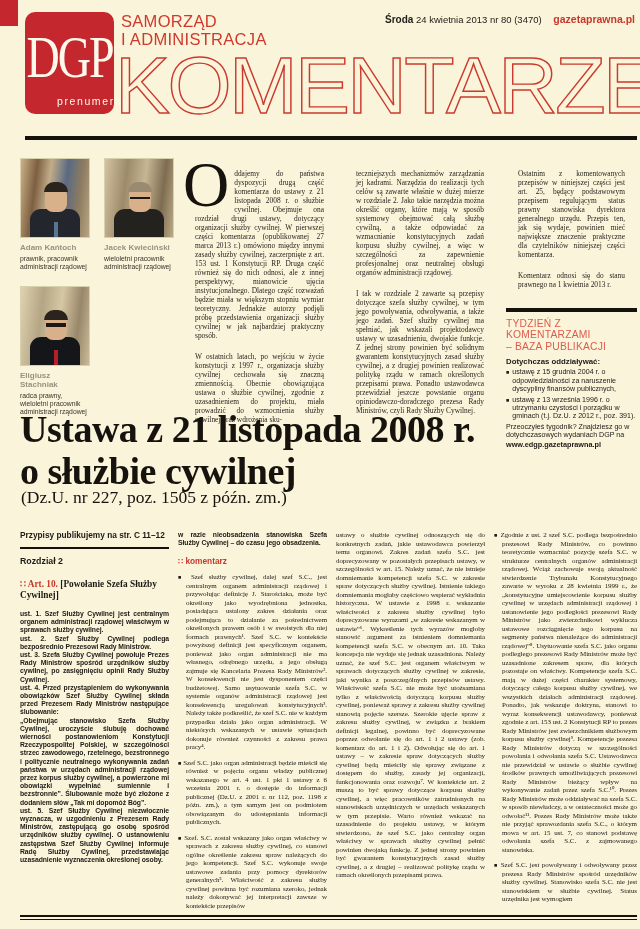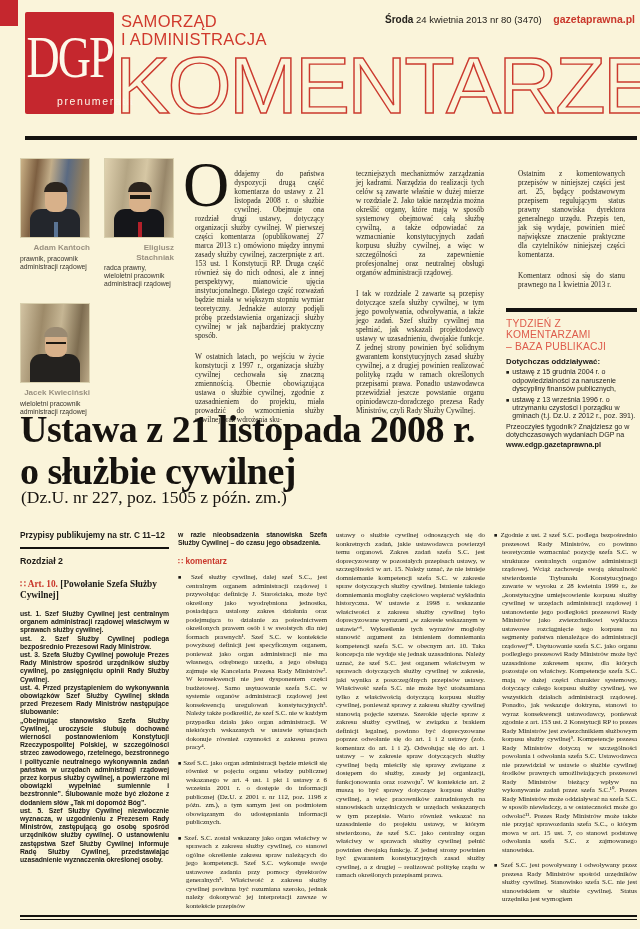--- a/index.html
+++ b/index.html
@@ -1,20 +1,20 @@
 <!DOCTYPE html>
 <html><head>
 <meta charset="utf-8">
 <style>
   html,body{margin:0;padding:0;background:#e8e4d4;}
   .page{position:relative;width:640px;height:929px;background:#faf4da;overflow:hidden;
         color:#1c1a17;font-family:"Liberation Sans",sans-serif;}
   
   .corner-chip{position:absolute;left:0;top:0;width:18px;height:26px;background:#c5272e;}
-  .logo-box{position:absolute;left:25px;top:12px;width:89px;height:102px;background:#c5272e;border-radius:2px;}
+  .logo-box{position:absolute;left:25px;top:12px;width:89px;height:102px;background:#c5272e;border-radius:10px;}
   .logo-main{position:absolute;top:16px;left:0;right:0;text-align:center;color:#fdf8ea;
              font-family:"Liberation Serif",serif;font-size:46px;line-height:46px;letter-spacing:-2px;
              transform:scaleY(1.28);transform-origin:center top;}
   .logo-sub{position:absolute;bottom:7px;left:0;right:0;text-align:center;color:#fdf8ea;
             font-size:10.5px;letter-spacing:1.6px;padding-left:32px;}
   .kicker{position:absolute;left:121px;top:13px;color:#d0392d;font-size:16.5px;line-height:17.5px;letter-spacing:.3px;}
   .big-title{position:absolute;left:115px;top:48px;font-size:80px;line-height:76px;letter-spacing:-2.5px;
              color:transparent;-webkit-text-stroke:1.4px #cb3a2f;text-stroke:1.4px #cb3a2f;
              transform:scaleX(1.03);transform-origin:left top;white-space:nowrap;}
   .dateline{position:absolute;right:5px;top:13px;font-size:9.5px;color:#24211c;}
@@ -32,21 +32,21 @@
   .ph-suit{position:absolute;bottom:-6px;left:9px;right:9px;height:34px;background:#23262c;border-radius:11px 11px 0 0;}
   .p2 .ph-suit{background:#2b2623;} .p3 .ph-suit{background:#24221f;} .p4 .ph-suit{background:#15161a;}
   .ph-head{position:absolute;bottom:25px;left:24px;width:22px;height:26px;background:#d8b18a;border-radius:9px 9px 8px 8px;}
   .ph-hair{position:absolute;bottom:45px;left:23px;width:24px;height:10px;background:#2b241e;border-radius:10px 10px 0 0;}
   .p2 .ph-hair{background:#8a6a4a;height:7px;bottom:48px;}
   .p3 .ph-hair{background:#9a8a72;}
   .ph-glasses{position:absolute;bottom:38px;left:25px;width:20px;height:2.5px;background:#1c1812;}
   .p4 .ph-glasses{height:4px;}
   .ph-tie{position:absolute;bottom:0;left:33px;width:4px;height:15px;background:#b3202a;}
   .p1 .ph-tie{background:#5a7494;}
-  .author-name{font-weight:700;font-size:8px;line-height:9.5px;color:#9a9180;margin-top:5px;text-align:right;}
+  .author-name{font-weight:700;font-size:8px;line-height:9.5px;color:#9a9180;margin-top:5px;}
   .author-role{font-size:6.8px;line-height:8px;color:#37332c;margin-top:2px;}
   
   .icol{position:absolute;top:157px;font-family:"Liberation Serif",serif;font-size:7.4px;line-height:9px;
         text-align:justify;color:#221f1b;}
   .icol p{margin:12px;}
   #icol1{left:183px;width:153px;} #icol2{left:344px;width:152px;} #icol3{left:506px;width:131px;}
   .dropcap{float:left;font-family:"Liberation Serif",serif;font-size:64px;line-height:50px;
            padding:3px 5px 0 0;color:#16130f;}
   
   .mid-rule{position:absolute;left:506px;top:308px;width:131px;height:4px;background:#14120f;}
@@ -111,39 +111,39 @@
       <div class="photo p1">
         <div class="ph-suit"></div>
         <div class="ph-tie"></div>
         <div class="ph-head"></div>
         <div class="ph-hair"></div>
       </div>
       <div class="author-name">Adam Kańtoch</div>
       <div class="author-role">prawnik, pracownik administracji rządowej</div>
     </div>
     <div class="author">
+      <div class="photo p3">
+        <div class="ph-suit"></div>
+        <div class="ph-head"></div>
+        <div class="ph-hair"></div>
+        <div class="ph-glasses"></div>
+      </div>
+      <div class="author-name">Jacek Kwieciński</div>
+      <div class="author-role">wieloletni pracownik administracji rządowej</div>
+    </div>
+    <div class="author">
       <div class="photo p4">
         <div class="ph-suit"></div>
         <div class="ph-tie"></div>
         <div class="ph-head"></div>
         <div class="ph-hair"></div>
         <div class="ph-glasses"></div>
       </div>
       <div class="author-name">Eligiusz Stachniak</div>
       <div class="author-role">radca prawny, wieloletni pracownik administracji rządowej</div>
-    </div>
-    <div class="author">
-      <div class="photo p3">
-        <div class="ph-suit"></div>
-        <div class="ph-head"></div>
-        <div class="ph-hair"></div>
-        <div class="ph-glasses"></div>
-      </div>
-      <div class="author-name">Jacek Kwieciński</div>
-      <div class="author-role">wieloletni pracownik administracji rządowej</div>
     </div>
   </div>
 
   <div class="icol" id="icol1">
     <span class="dropcap">O</span>
     <p>ddajemy do państwa dyspozycji drugą część komentarza do ustawy z 21 listopada 2008 r. o służbie cywilnej. Obejmuje ona rozdział drugi ustawy, dotyczący organizacji służby cywilnej. W pierwszej części komentarza (opublikowanej 27 marca 2013 r.) omówiono między innymi zasady służby cywilnej, zaczerpnięte z art. 153 ust. 1 Konstytucji RP. Druga część również się do nich odnosi, ale z innej perspektywy, mianowicie ujęcia instytucjonalnego. Dlatego część rozważań będzie miała w większym stopniu wymiar teoretyczny. Jednakże autorzy podjęli próbę przedstawienia organizacji służby cywilnej w jak najbardziej praktyczny sposób.</p>
     <p>W ostatnich latach, po wejściu w życie konstytucji z 1997 r., organizacja służby cywilnej cechowała się znaczną zmiennością. Obecnie obowiązująca ustawa o służbie cywilnej, zgodnie z uzasadnieniem do projektu, miała prowadzić do wzmocnienia służby cywilnej oraz wdrożenia sku-</p>
   </div>
   <div class="icol" id="icol2">
     <p>teczniejszych mechanizmów zarządzania jej kadrami. Narzędzia do realizacji tych celów są zawarte właśnie w dużej mierze w rozdziale 2. Jako takie narzędzia można określić organy, które mają w sposób systemowy obejmować całą służbę cywilną, a także odpowiadać za wzmacnianie konstytucyjnych zadań korpusu służby cywilnej, a więc w szczególności za zapewnienie profesjonalnej oraz neutralnej obsługi organów administracji rządowej.</p>

